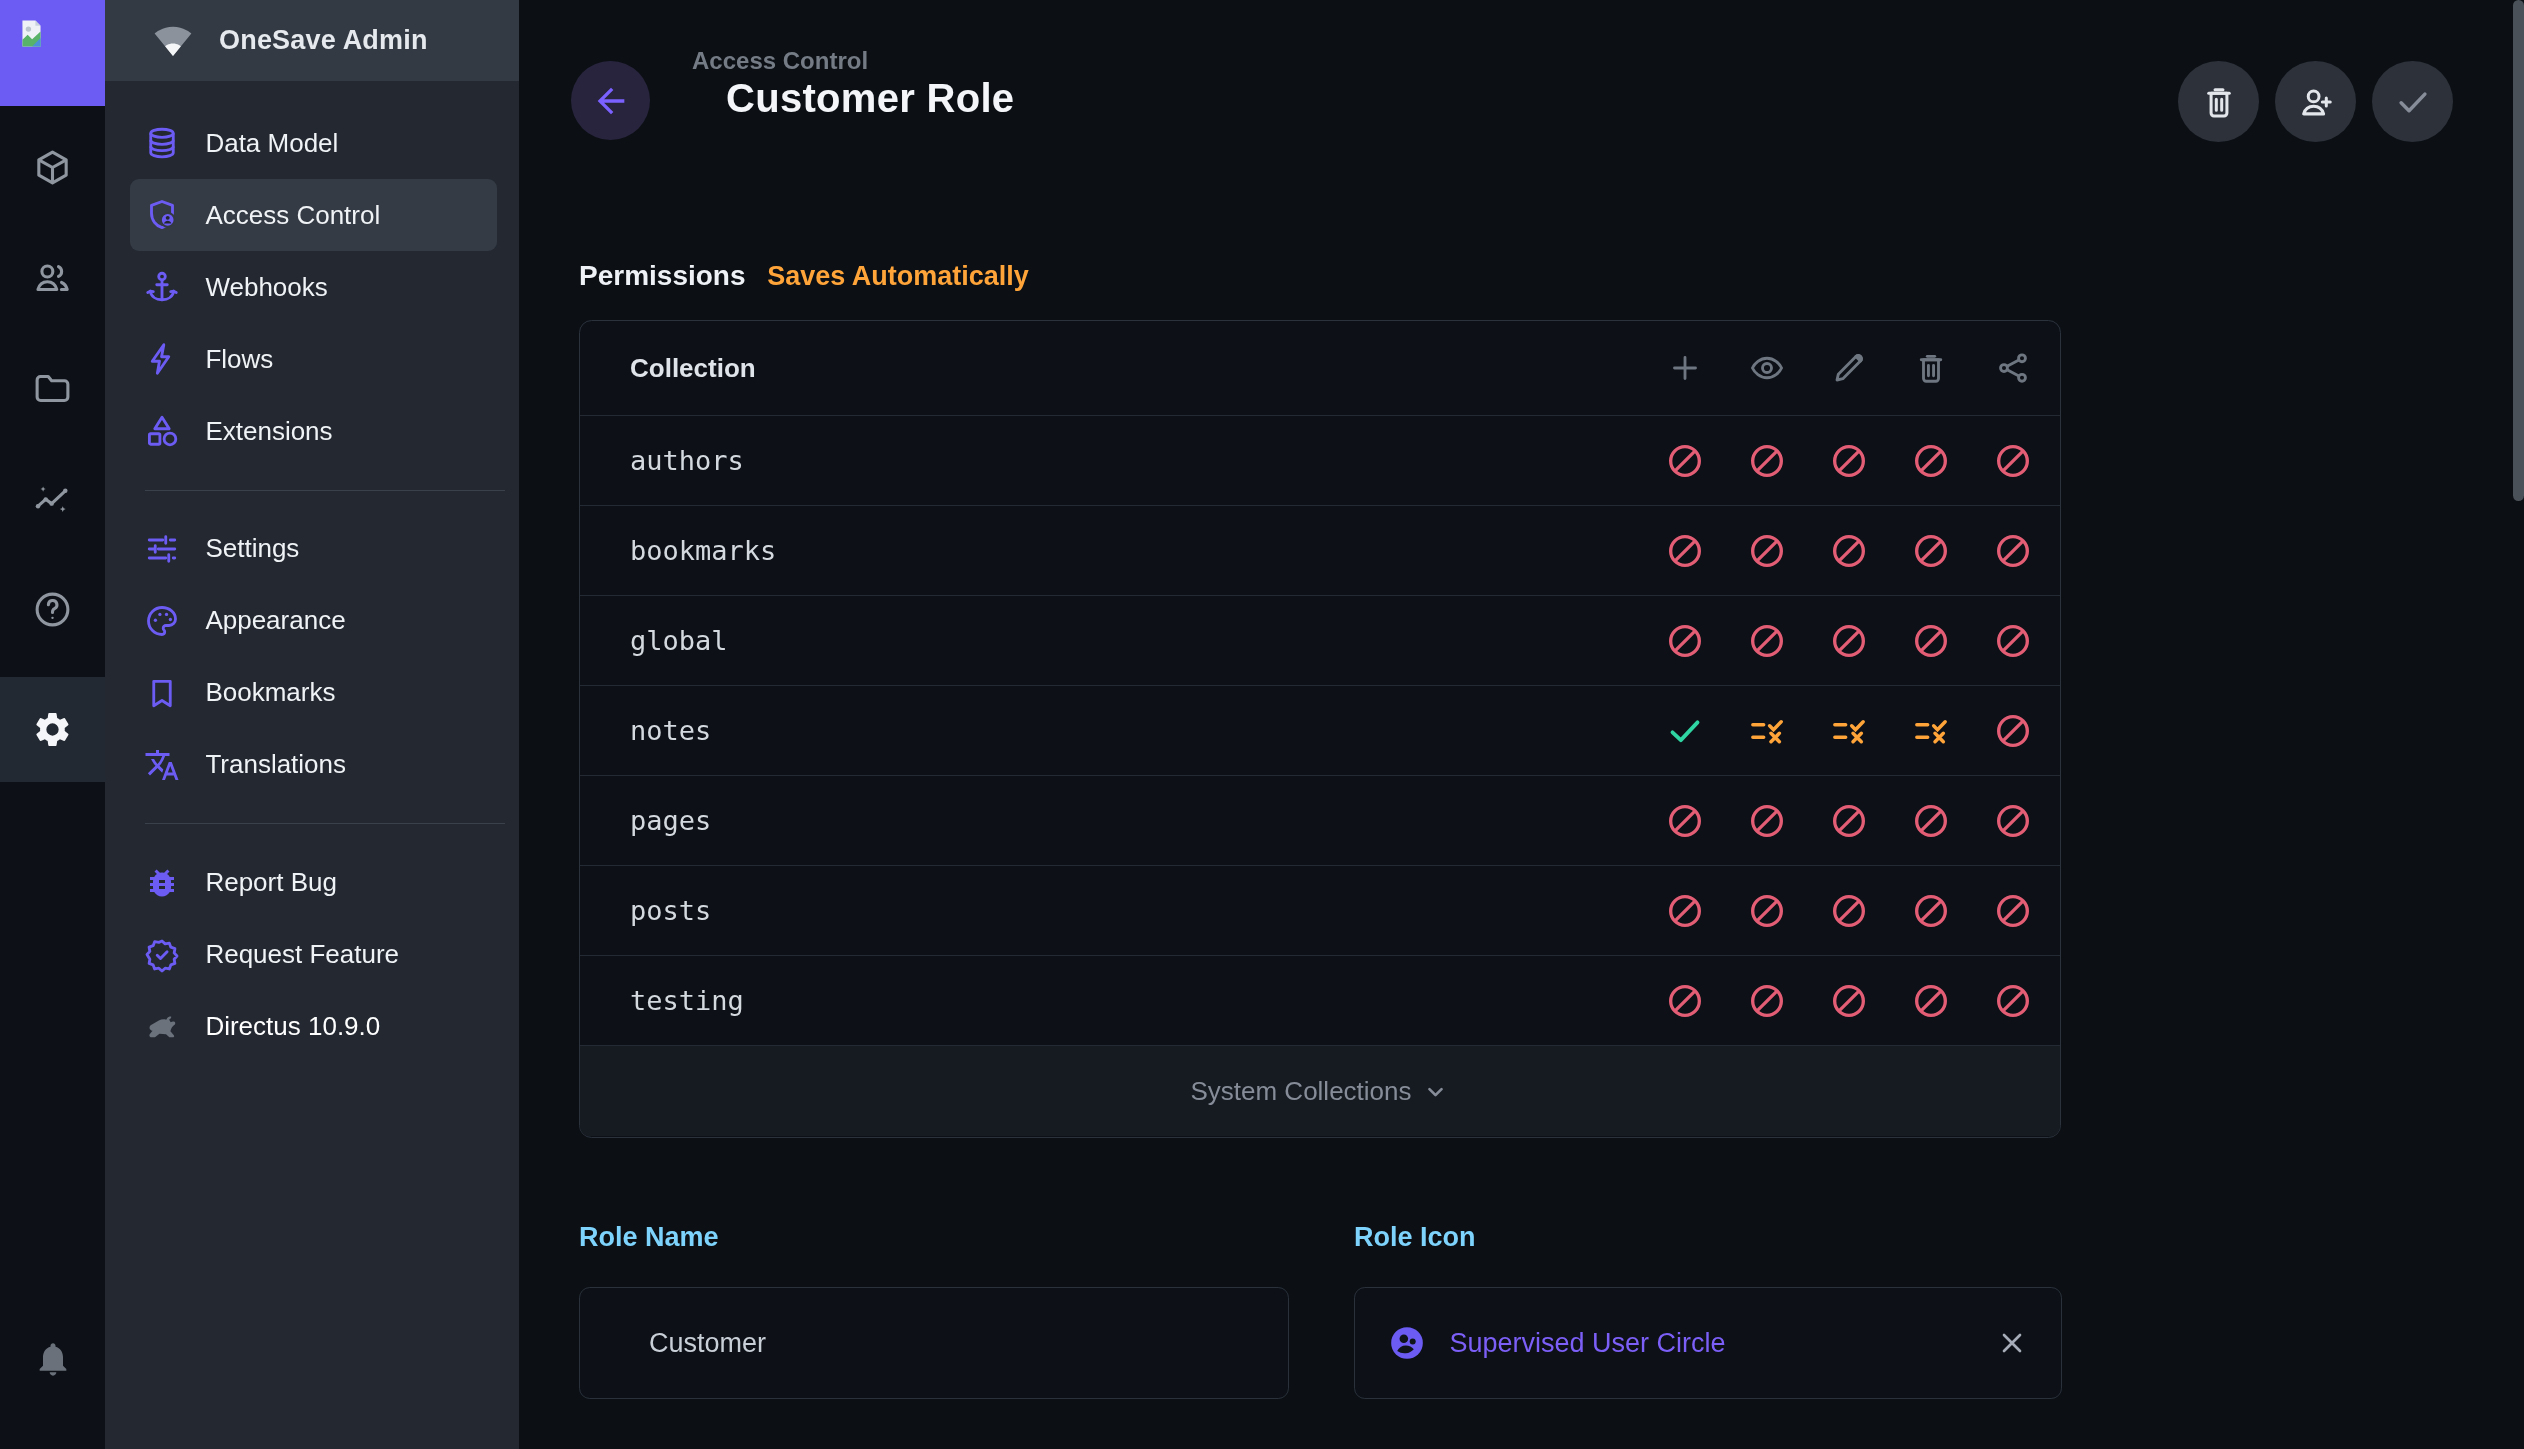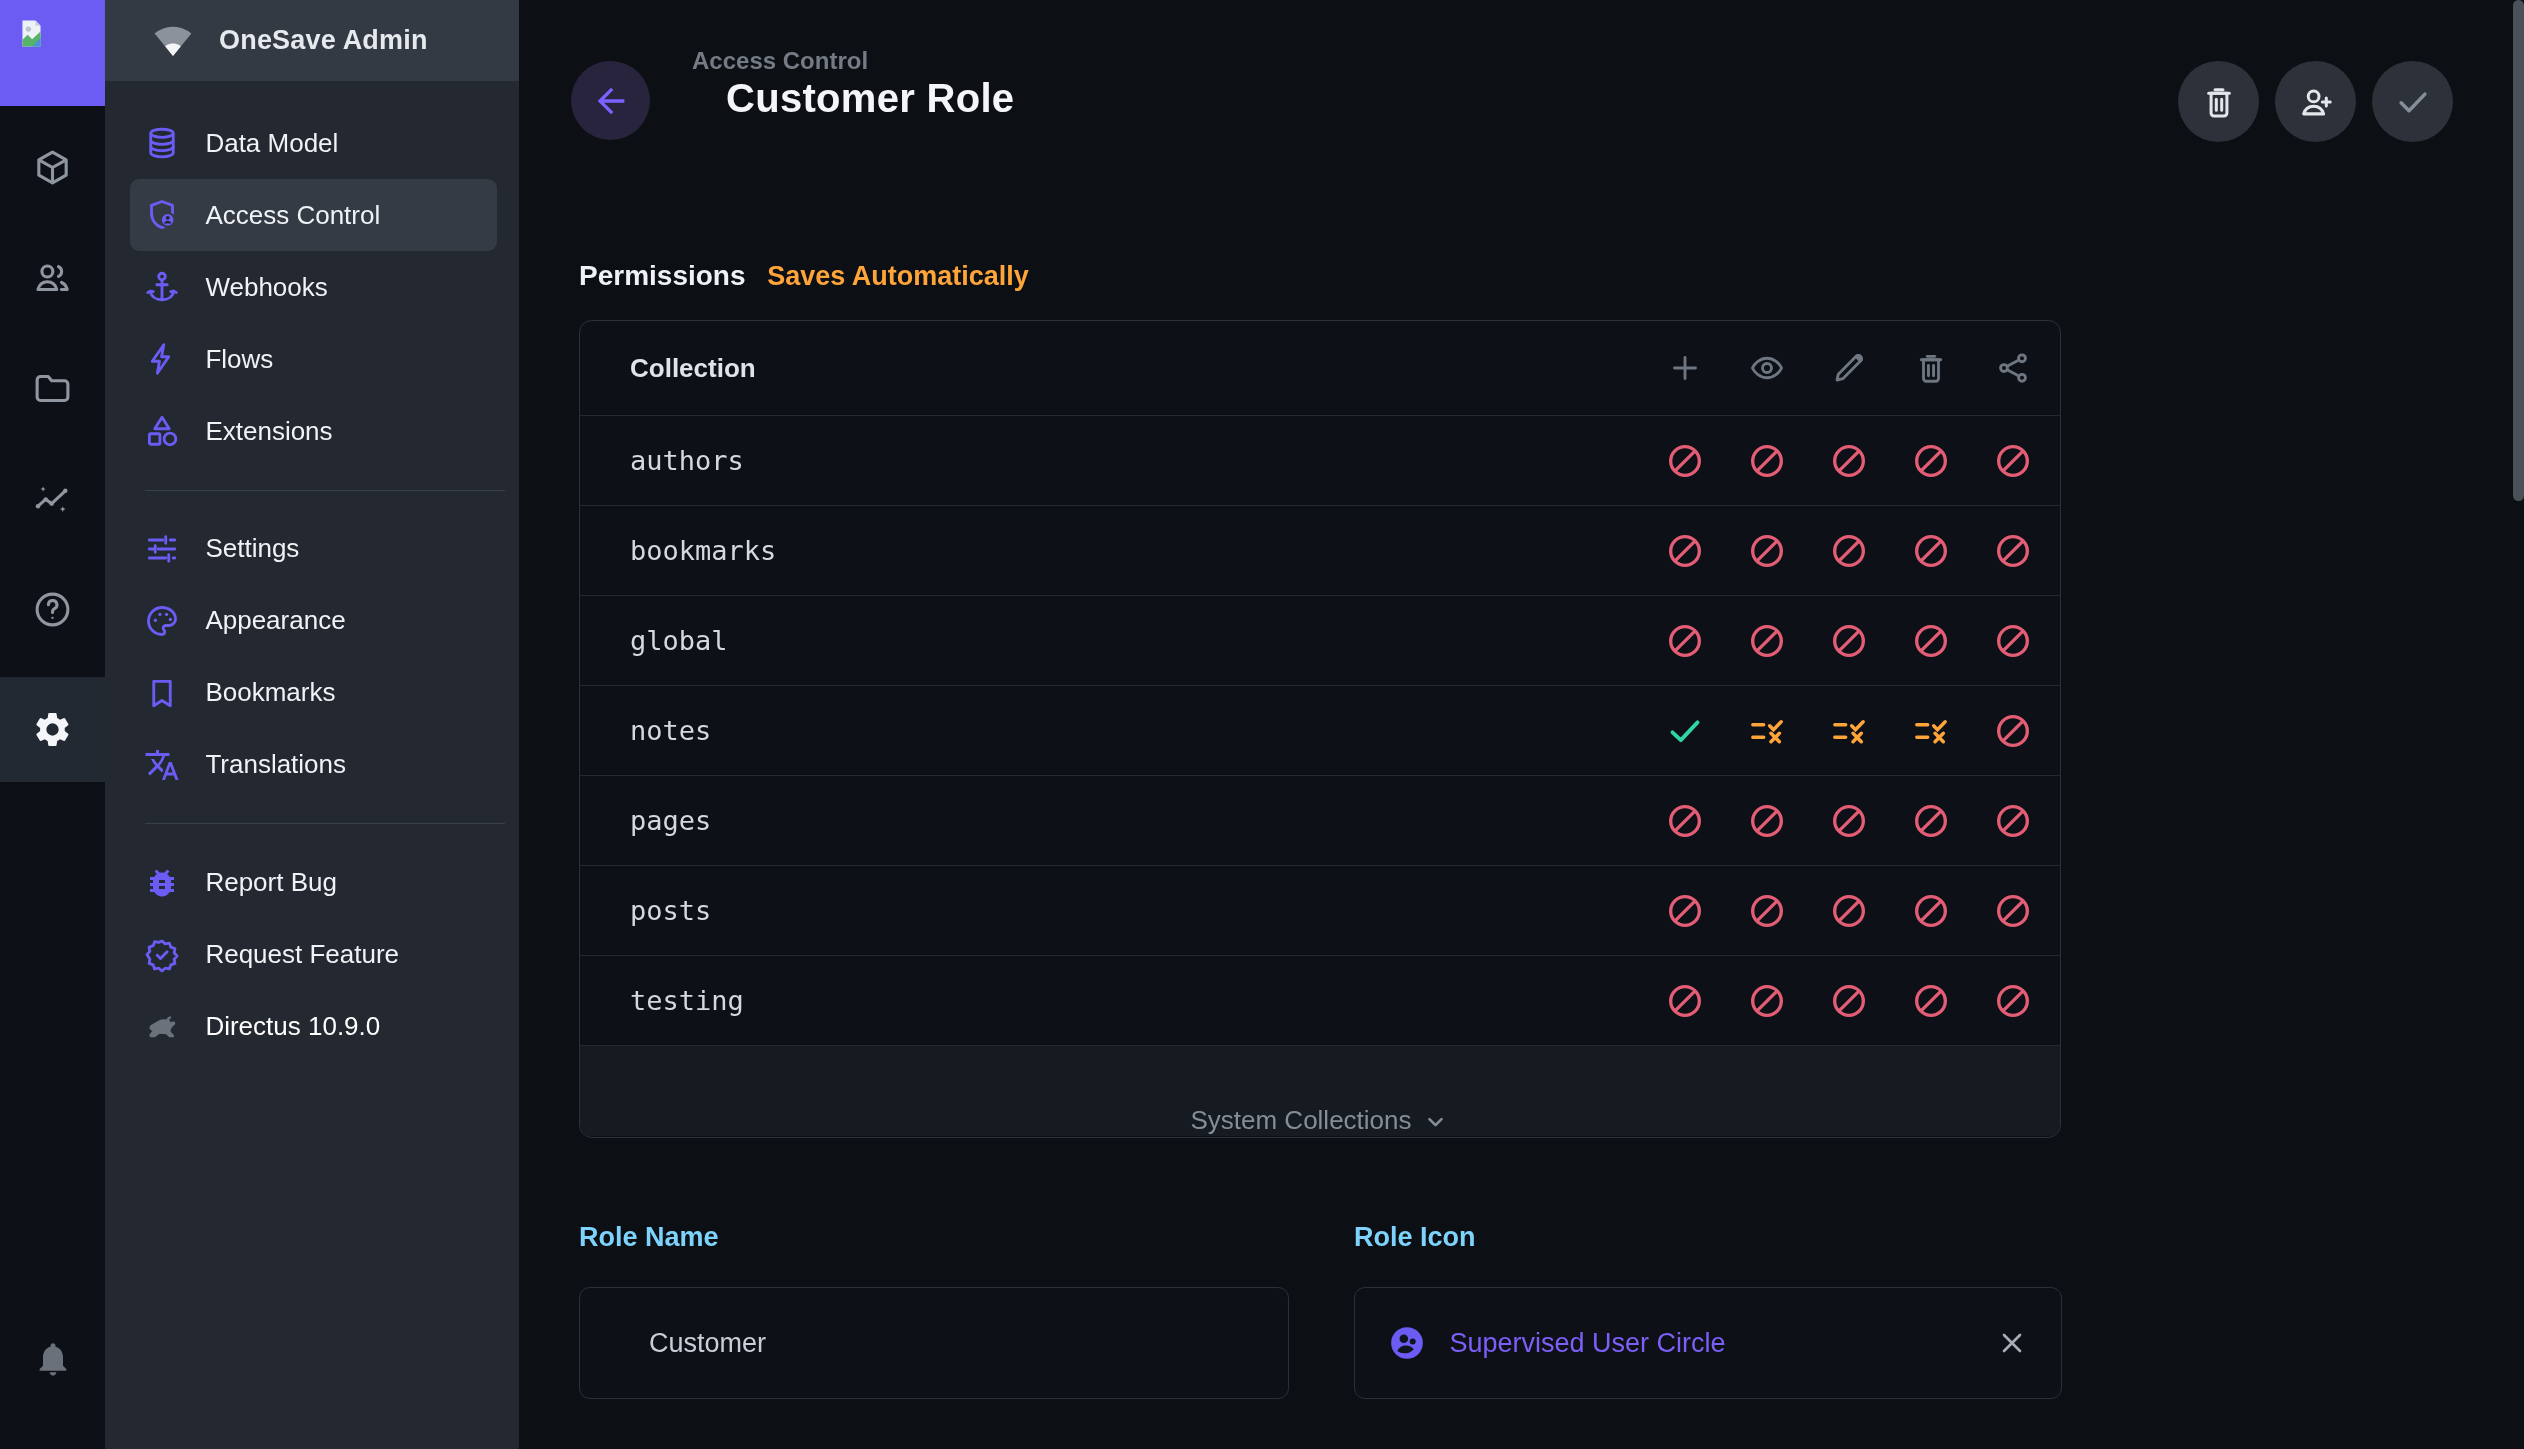--- a/index.html
+++ b/index.html
@@ -100,21 +100,21 @@
   .hdr-icon svg { width:36px; height:36px; }
   .pt-row {
     height:90px; display:flex; align-items:center; justify-content:space-between;
     padding-left:50px; border-bottom:0.9px solid #232a33;
   }
   .row-name { font-family:"DejaVu Sans Mono", monospace; font-size:27px; color:#d3d9df; }
   .perm-none { color:var(--danger,#e35d75); }
   .perm-full { color:var(--success,#2fd6a4); }
   .perm-custom { color:var(--warning,#ffa439); }
   .pt-footer {
-    height:90px; background:#161b22; display:flex; align-items:flex-end; justify-content:center; gap:9px; cursor:pointer;
+    height:90px; background:#161b22; display:flex; align-items:center; justify-content:center; gap:9px; cursor:pointer;
   }
   .pt-footer-label { font-size:26px; font-weight:500; color:#868d98; }
   .pt-footer .icon { width:29px; height:29px; color:#868d98; }
 
   .field-label { position:absolute; font-size:27px; font-weight:700; color:#7dd3fc; top:1222px; }
   .field-box {
     position:absolute; top:1287px; height:112px; border:1.8px solid #2a313b; border-radius:10.8px;
     background:#0d1117; display:flex; align-items:center;
   }
   .role-name-label { left:61px; }

